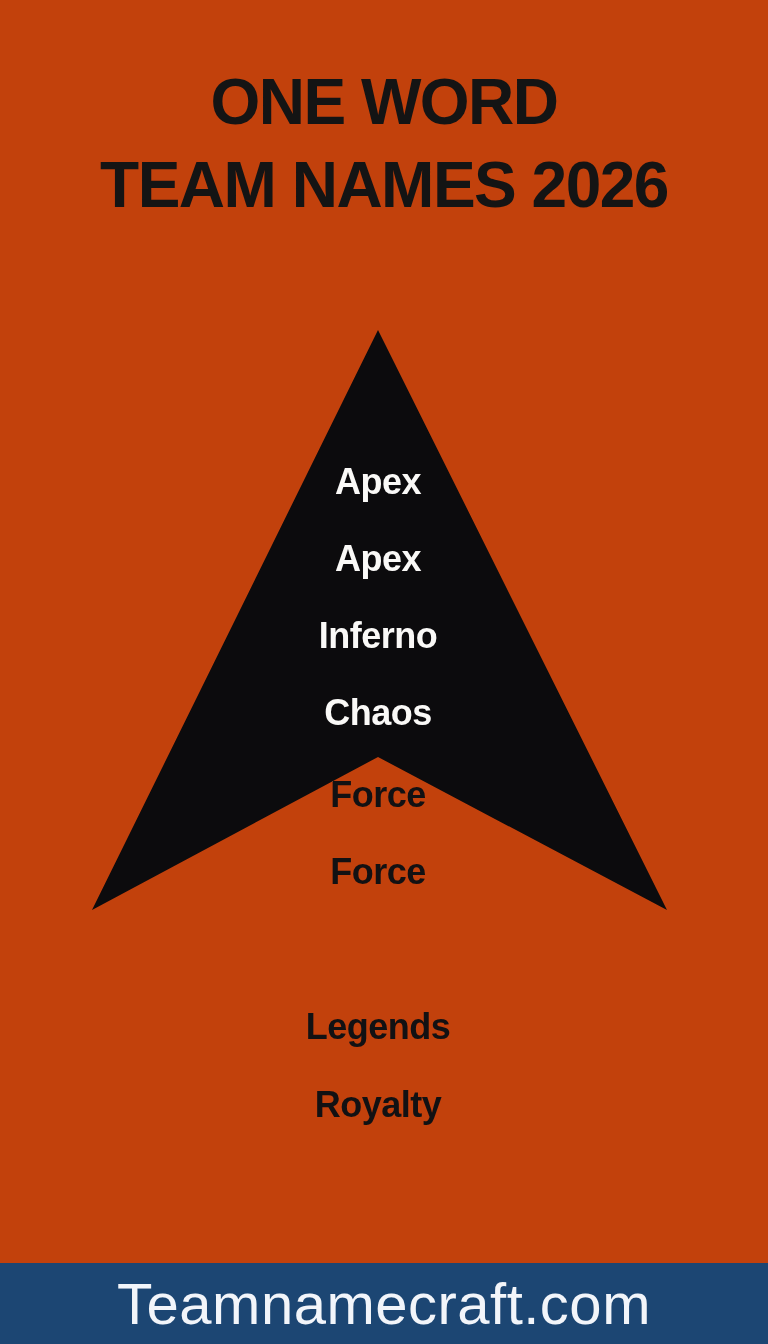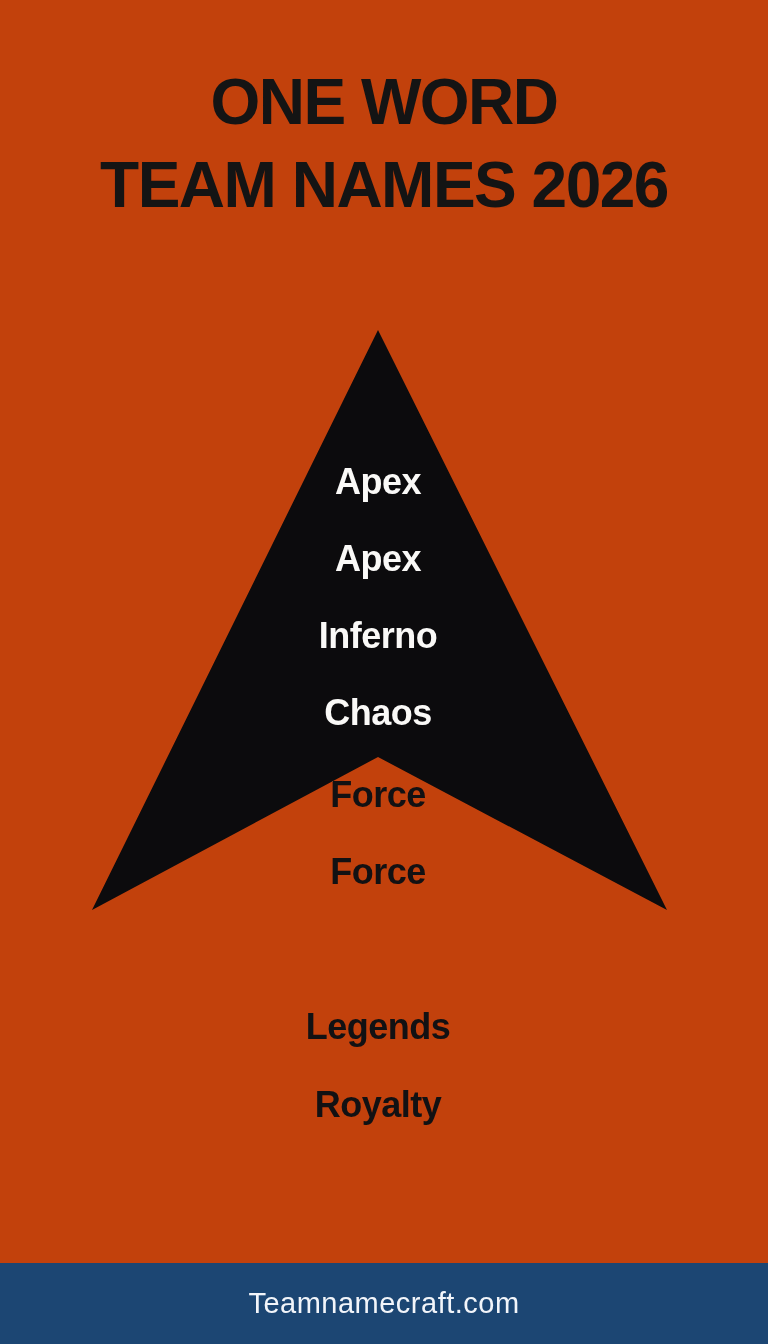--- a/index.html
+++ b/index.html
@@ -60,21 +60,21 @@
     left: 0;
     right: 0;
     top: 1263px;
     bottom: 0;
     background: #1c4673;
     display: flex;
     align-items: center;
     justify-content: center;
   }
   .footer-text {
-    font-size: 29px;
+    font-size: 58px;
     font-weight: normal;
     letter-spacing: 0.5px;
     color: #f2f5fa;
     white-space: nowrap;
   }
 </style>
 </head>
 <body>
 
 <div class="canvas" style="background-color: #c2410c;">

